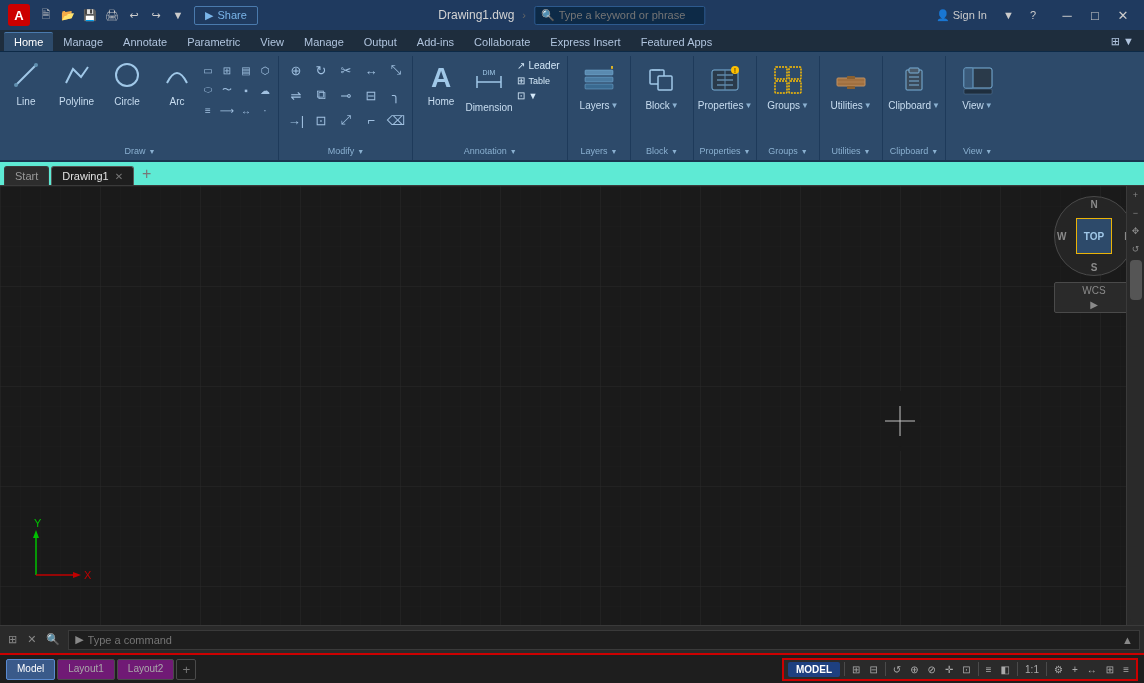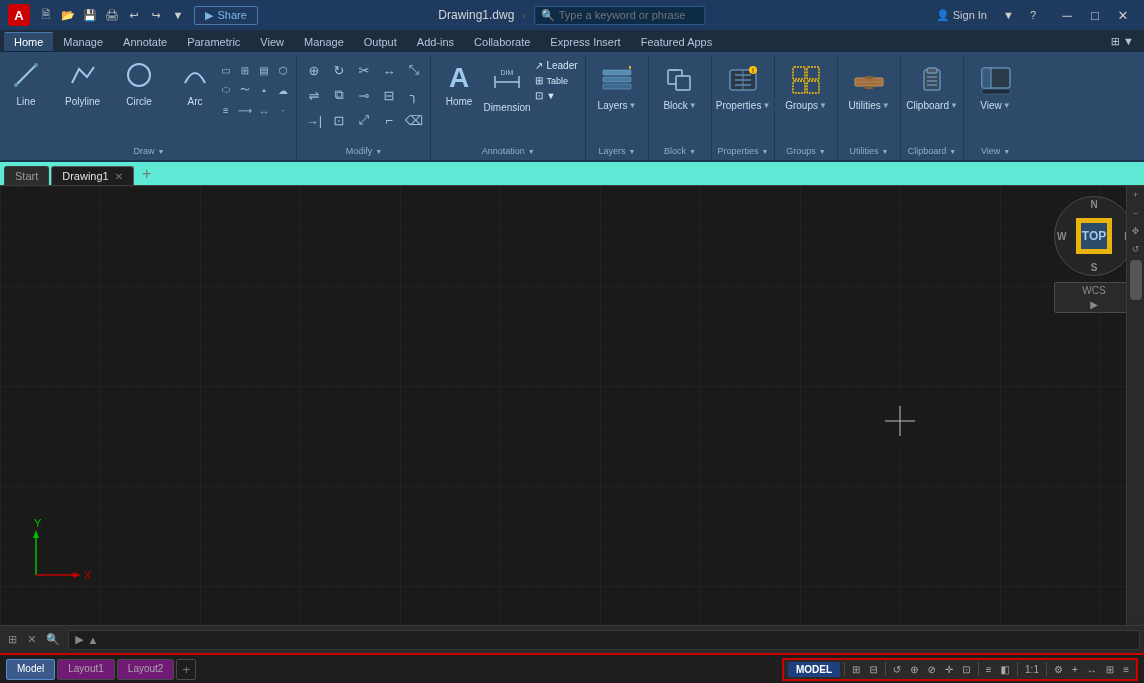--- a/index.html
+++ b/index.html
@@ -124,21 +124,21 @@
       text-align: center;
       margin-top: auto;
       padding-bottom: 2px;
       display: flex; align-items: center; gap: 3px;
       cursor: pointer;
     }
     .ribbon-group-label-arrow { font-size: 7px; }
     .rib-btn-label { font-size: 10px; text-align: center; color: #c8ddf0; line-height: 1.2; }
 
     
-    .draw-group-top { display: flex; gap: 16px; }
+    .draw-group-top { display: flex; gap: 10px; }
     .draw-btn {
       display: flex; flex-direction: column; align-items: center;
       padding: 3px 3px; cursor: pointer;
       border: none; background: transparent; color: #d4e8f8;
       border-radius: 2px; min-width: 40px; font-size: 10px; gap: 2px;
     }
     .draw-icon { font-size: 20px; }
     .draw-grid { display: grid; grid-template-columns: repeat(4, 1fr); gap: 1px; margin-top: 1px; }
     .draw-grid-btn {
       width: 18px; height: 18px; font-size: 10px;
@@ -263,23 +263,23 @@
       font-size: 10px; color: #8a8a8a;
       font-weight: bold;
     }
     .compass-label.n { top: 2px; left: 50%; transform: translateX(-50%); }
     .compass-label.s { bottom: 2px; left: 50%; transform: translateX(-50%); }
     .compass-label.w { left: 2px; top: 50%; transform: translateY(-50%); }
     .compass-label.e { right: 2px; top: 50%; transform: translateY(-50%); }
     #cube-face {
       width: 36px; height: 36px;
       background: #2d4a6a;
-      border: 5px solid #eab308;
+      border: 1px solid #eab308;
       display: flex; align-items: center; justify-content: center;
-      font-size: 12px; color: #a0c8e8; font-weight: bold;
+      font-size: 10px; color: #a0c8e8; font-weight: bold;
       cursor: pointer;
     }
     #wcs-label {
       margin-top: 6px;
       background: #2a2a2a;
       border: 1px solid #4a4a4a;
       border-radius: 2px;
       padding: 2px 8px;
       font-size: 10px; color: #8a8a8a;
       text-align: center; cursor: pointer;
@@ -854,20 +854,21 @@
 </div>
 
 <div id="command-area">
   <div id="cmd-left-btns">
     <button class="cmd-btn">⊞</button>
     <button class="cmd-btn">✕</button>
     <button class="cmd-btn">🔍</button>
   </div>
   <div id="cmd-input-container">
     <span style="color:#888;margin-right:4px">▶</span>
+    <input id="cmd-input" placeholder="Type a command" style="">
     <button id="cmd-scroll-btn">▲</button>
   </div>
 </div>
 
 <div id="status-bar">
   <div id="layout-tabs">
     <div class="layout-tab active">Model</div>
     <div class="layout-tab">Layout1</div>
     <div class="layout-tab">Layout2</div>
     <button class="layout-tab-add">+</button>

